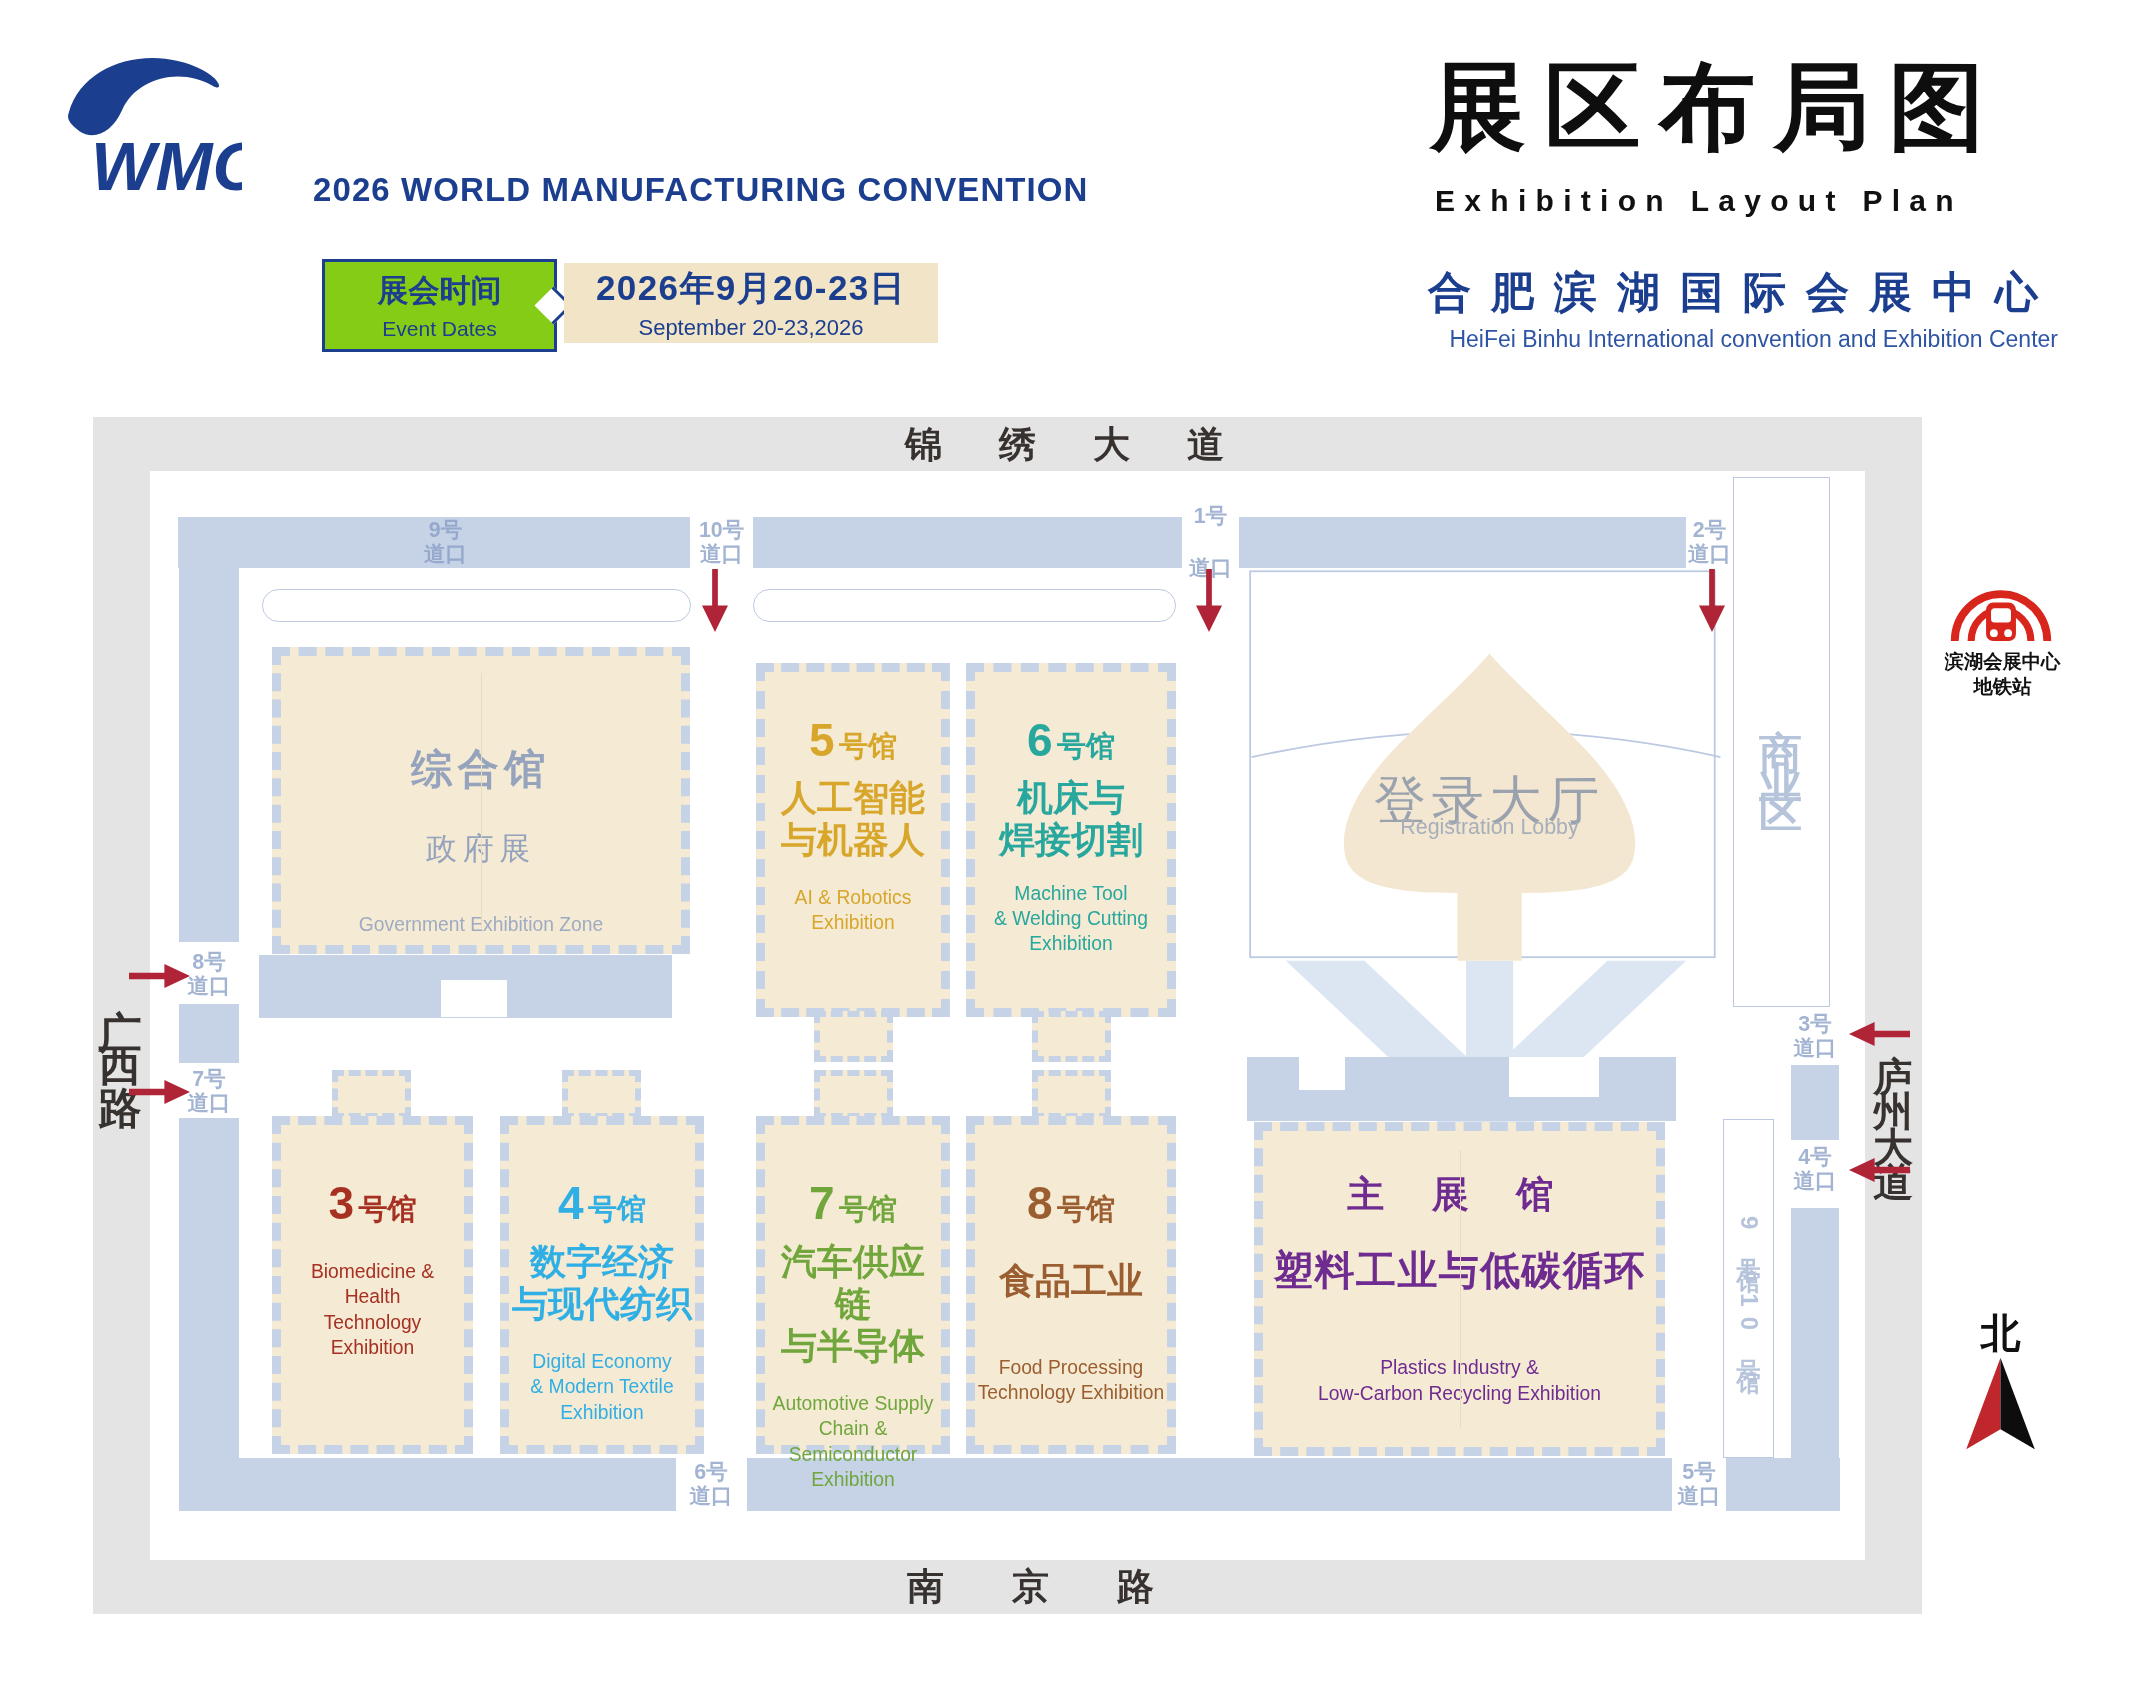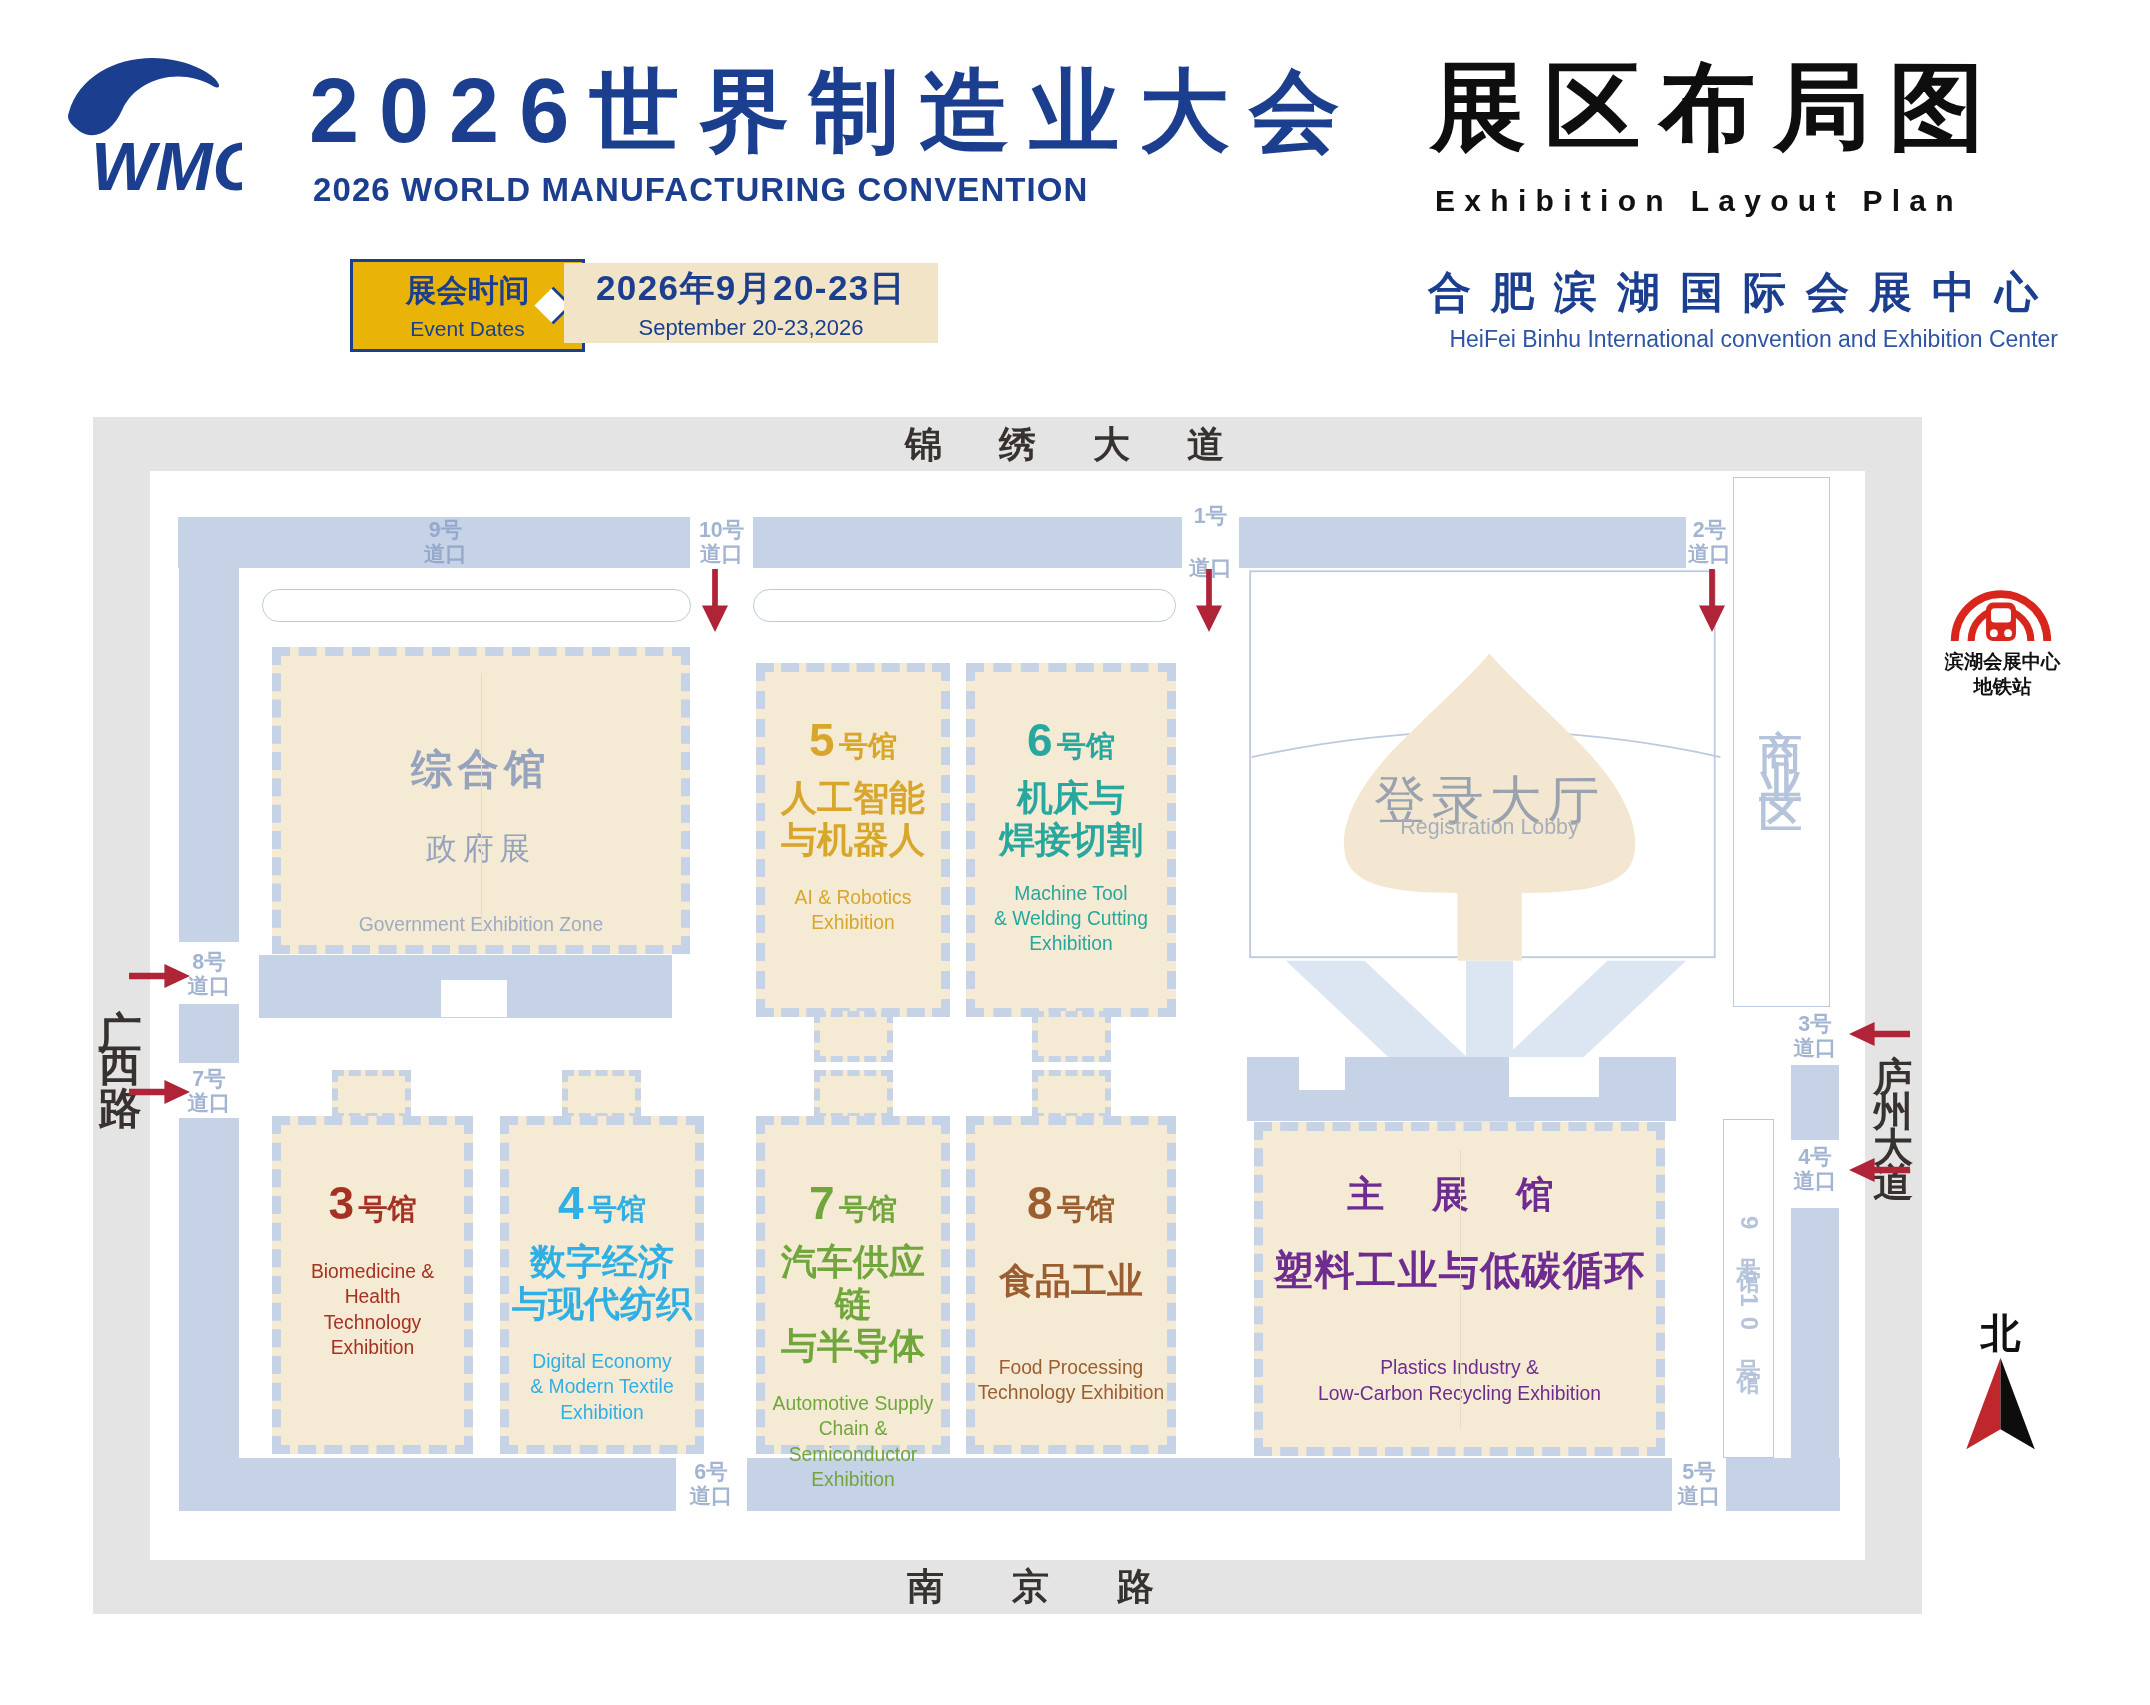--- a/index.html
+++ b/index.html
@@ -6,21 +6,21 @@
   body{font-family:"Liberation Sans","DejaVu Sans",sans-serif;}
   #stage{position:relative;width:2151px;height:1706px;background:#fff;overflow:hidden;}
   .abs{position:absolute;}
   .flexc{display:flex;flex-direction:column;align-items:center;}
   .ctr{display:flex;align-items:center;justify-content:center;}
   
   .title-cn{font-size:90px;font-weight:800;letter-spacing:20px;color:#1C3E8F;white-space:nowrap;}
   .title-en{font-size:33px;font-weight:600;letter-spacing:1.1px;color:#1C3E8F;white-space:nowrap;}
   .plan-cn{font-size:96px;font-weight:900;letter-spacing:18.6px;color:#0e0e0e;white-space:nowrap;}
   .plan-en{font-size:30px;font-weight:600;letter-spacing:9.3px;color:#111;white-space:nowrap;}
-  .datebox{background:#eab308;border:3.6px solid #1C3E8F;margin-left:28px;}
+  .datebox{background:#84cc16;border:3.6px solid #1C3E8F;}
   .datetip{width:24px;height:24px;background:#fff;border-top:3.6px solid #1C3E8F;border-right:3.6px solid #1C3E8F;transform:rotate(45deg);}
   .datebeige{background:#F2E4C6;}
   .dl-cn{font-size:31px;font-weight:800;color:#1C3E8F;}
   .dl-en{font-size:21px;font-weight:500;color:#1C3E8F;margin-top:4.3px;}
   .dv-cn{font-size:35px;font-weight:800;color:#1C3E8F;letter-spacing:1.4px;}
   .dv-en{font-size:22px;font-weight:500;color:#1C3E8F;margin-top:3.6px;}
   .venue-cn{font-size:43px;font-weight:800;letter-spacing:20px;color:#1C3E8F;text-align:right;white-space:nowrap;}
   .venue-en{font-size:23px;font-weight:500;color:#2E55A5;text-align:right;white-space:nowrap;}
   
   .groad{background:#E4E4E4;}
@@ -58,21 +58,20 @@
 </head>
 <body>
 
 <div id="stage">
 
   <svg class="abs" style="left:51px;top:41px;" width="191" height="166" viewBox="0 0 268 232">
     <path d="M25,100 C45,28 142,4 212,40 C238,53 243,72 226,62 C180,36 120,52 100,96 C86,128 60,140 40,126 C28,117 21,110 25,100 Z" fill="#1C3E8F"></path>
     <text x="56" y="208" font-size="96" font-weight="800" font-style="italic" fill="#1C3E8F">WMC</text>
   </svg>
 
-  <div class="abs title-cn" style="left:309px;top:51px;">2026世界制造业大会</div>
   <div class="abs title-en" style="left:313px;top:171px;">2026 WORLD MANUFACTURING CONVENTION</div>
 
   <div class="abs plan-en" style="left:1435px;top:184px;">Exhibition Layout Plan</div>
   <div class="abs plan-cn" style="left:1430px;top:44px;">展区布局图</div>
 
   <div class="abs datebox flexc ctr" style="left:322px;top:259px;width:229px;height:87px;justify-content:center;">
     <div class="dl-cn">展会时间</div>
     <div class="dl-en">Event Dates</div>
   </div>
   <div class="abs datetip" style="left:540px;top:292px;"></div>

